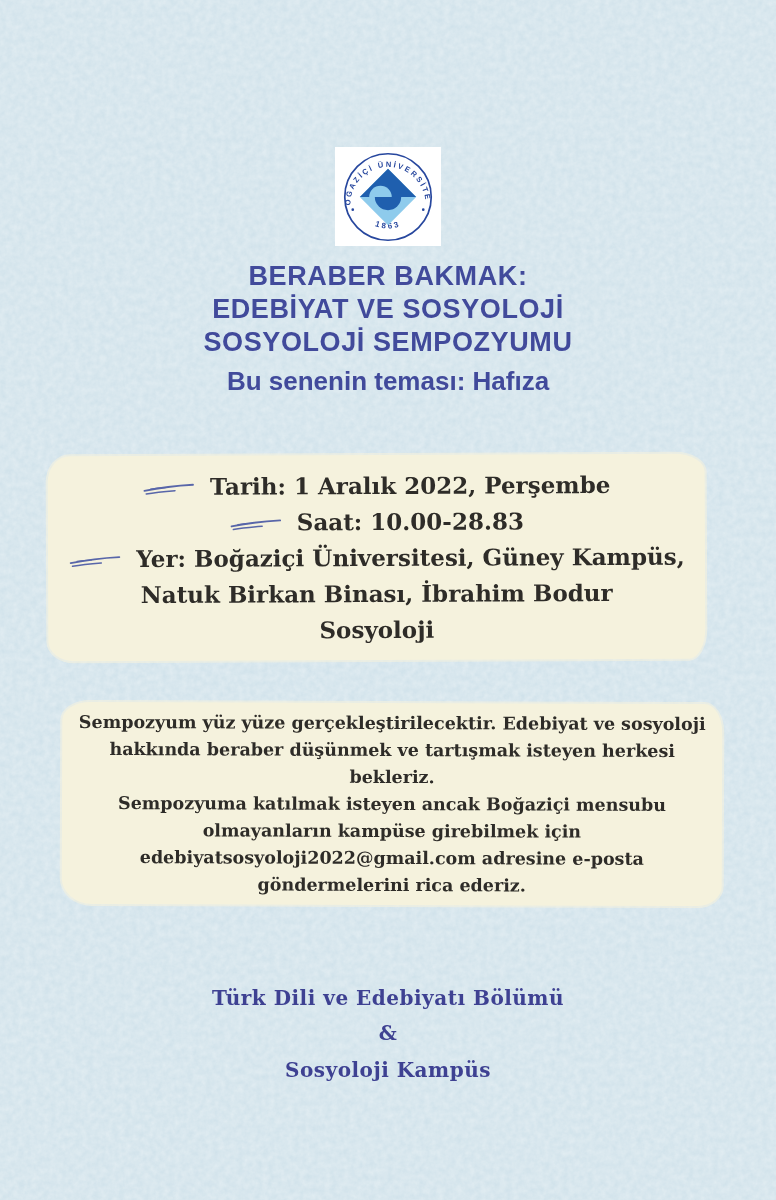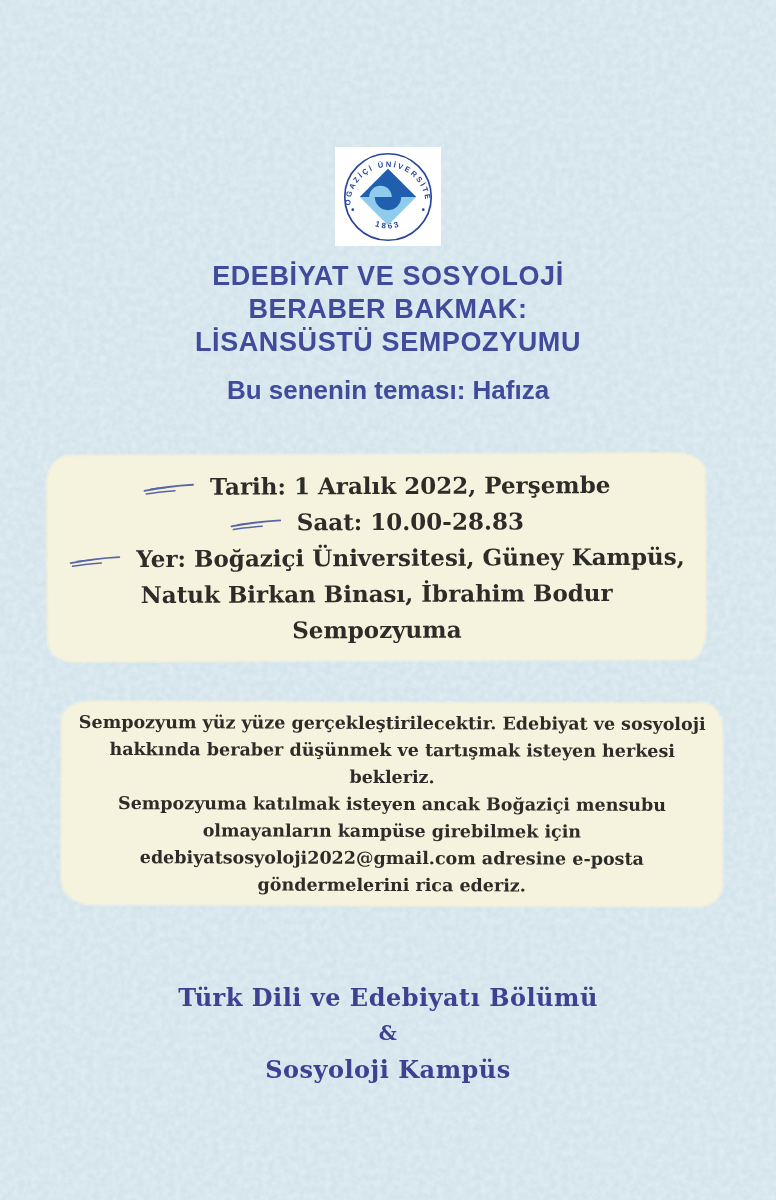--- a/index.html
+++ b/index.html
@@ -38,21 +38,21 @@
   }
 
   
   .title-block {
     left: 0; right: 0; top: 260px;
     text-align: center;
     color: #414a9b;
     font-weight: bold;
   }
   .title-line { font-size: 27px; line-height: 33px; letter-spacing: 0.6px; }
-  .subtitle   { font-size: 26px; line-height: 33px; margin-top: 15px; }
+  .subtitle   { font-size: 26px; line-height: 33px; margin-top: 6px; }
 
   
   .cream-box {
     background: #f5f2dd;
     font-family: "DejaVu Serif", "Liberation Serif", serif;
     font-weight: bold;
     color: #2e2c28;
   }
   .details-box {
     left: 48px; top: 455px;
@@ -86,21 +86,21 @@
 
   
   .footer {
     left: 0; right: 0; top: 983px;
     text-align: center;
     color: #3e4192;
     font-family: "DejaVu Serif", "Liberation Serif", serif;
     font-weight: bold;
     letter-spacing: 0.5px;
   }
-  .footer-dept { font-size: 24px; line-height: 30px; }
+  .footer-dept { font-size: 20px; line-height: 30px; }
   .footer-amp  { font-size: 20px; line-height: 26px; margin: 7px 0 9px; }
 </style>
 </head>
 <body>
 
 <div id="poster">
 
   <svg class="texture" aria-hidden="true">
     <filter id="paperNoise">
       <feTurbulence type="fractalNoise" baseFrequency="0.16" numOctaves="4" seed="7"></feTurbulence>
@@ -128,23 +128,23 @@
       <g>
         <polygon points="50,20 80,50 50,80 20,50" fill="#8ecbec"></polygon>
         <polygon points="50,20 80,50 20,50" fill="#1f5fae"></polygon>
         <path d="M 30,50 A 12,12 0 0 1 54,50 Z" fill="#8ecbec"></path>
         <path d="M 36,50 A 14,14 0 0 0 64,50 Z" fill="#1f5fae"></path>
       </g>
     </svg>
   </div>
 
   <div class="layer title-block">
+    <div class="title-line">BERABER BAKMAK:</div>
     <div class="title-line">EDEBİYAT VE SOSYOLOJİ</div>
-    <div class="title-line">BERABER BAKMAK:</div>
-    <div class="title-line">LİSANSÜSTÜ SEMPOZYUMU</div>
+    <div class="title-line">SOSYOLOJİ SEMPOZYUMU</div>
     <div class="subtitle">Bu senenin teması: Hafıza</div>
   </div>
 
   <div class="layer cream-box details-box">
     <div class="detail-row">
       <svg class="squiggle" viewBox="0 0 60 18">
         <path d="M 3,11 C 18,8 36,5.5 57,4.5" fill="none" stroke="#5866a9" stroke-width="2.1" stroke-linecap="round"></path>
         <path d="M 5,14.5 C 14,13 24,12 37,11" fill="none" stroke="#5866a9" stroke-width="1.7" stroke-linecap="round"></path>
         <path d="M 10,9 C 16,8.2 21,7.8 26,7.6" fill="none" stroke="#5866a9" stroke-width="1.3" stroke-linecap="round"></path>
       </svg>
@@ -163,21 +163,21 @@
         <path d="M 3,11 C 18,8 36,5.5 57,4.5" fill="none" stroke="#5866a9" stroke-width="2.1" stroke-linecap="round"></path>
         <path d="M 5,14.5 C 14,13 24,12 37,11" fill="none" stroke="#5866a9" stroke-width="1.7" stroke-linecap="round"></path>
         <path d="M 10,9 C 16,8.2 21,7.8 26,7.6" fill="none" stroke="#5866a9" stroke-width="1.3" stroke-linecap="round"></path>
       </svg>
       <span>Yer: Boğaziçi Üniversitesi, Güney Kampüs,</span>
     </div>
     <div class="detail-row">
       <span>Natuk Birkan Binası, İbrahim Bodur</span>
     </div>
     <div class="detail-row">
-      <span>Sempozyuma</span>
+      <span>Sosyoloji</span>
     </div>
   </div>
 
   <div class="layer cream-box info-box">
     <div class="info-line">Sempozyum yüz yüze gerçekleştirilecektir. Edebiyat ve sosyoloji</div>
     <div class="info-line">hakkında beraber düşünmek ve tartışmak isteyen herkesi bekleriz.</div>
     <div class="info-line">Sempozyuma katılmak isteyen ancak Boğaziçi mensubu</div>
     <div class="info-line">olmayanların kampüse girebilmek için</div>
     <div class="info-line">edebiyatsosyoloji2022@gmail.com adresine e-posta</div>
     <div class="info-line">göndermelerini rica ederiz.</div>

